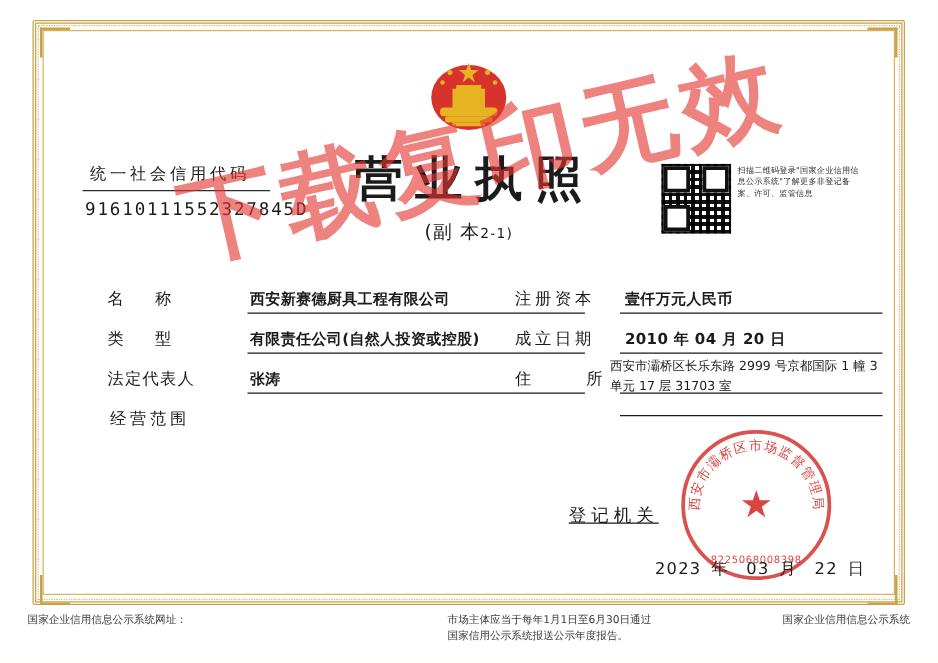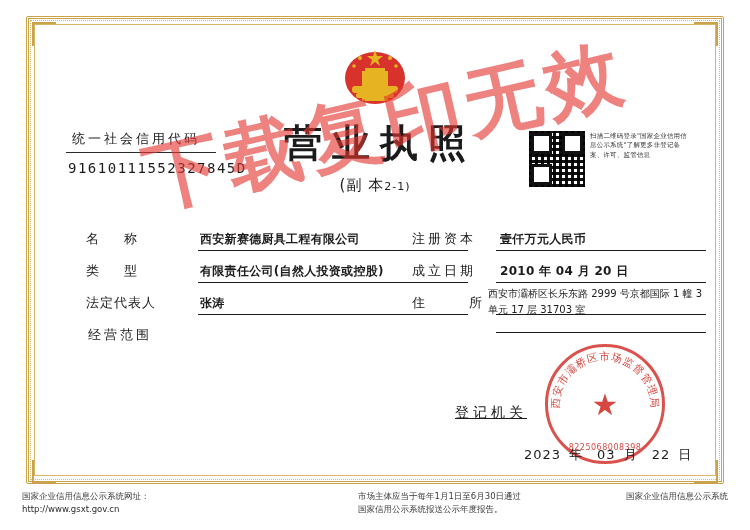--- a/index.html
+++ b/index.html
@@ -361,21 +361,20 @@
 
   <div class="date-row">
     <span class="num">2023</span><span class="unit">年</span><span class="num">03</span><span class="unit">月</span><span class="num">22</span><span class="unit">日</span>
   </div>
 
   <div class="watermark">下载复印无效</div>
 
   <div class="footer">
     <div class="f-left">
       <div>国家企业信用信息公示系统网址：</div>
-      <div class="url">http://www.gsxt.gov.cn</div>
     </div>
     <div class="f-mid">
       <div>市场主体应当于每年1月1日至6月30日通过</div>
       <div>国家信用公示系统报送公示年度报告。</div>
     </div>
     <div class="f-right">
       <div>国家企业信用信息公示系统</div>
     </div>
   </div>
 

